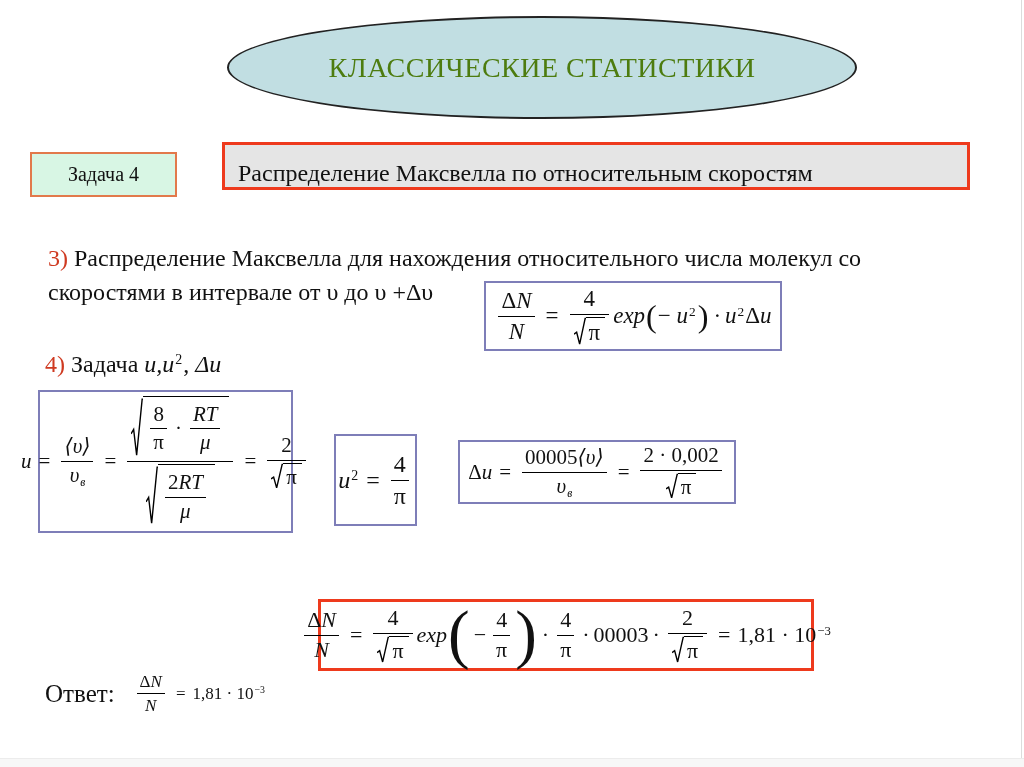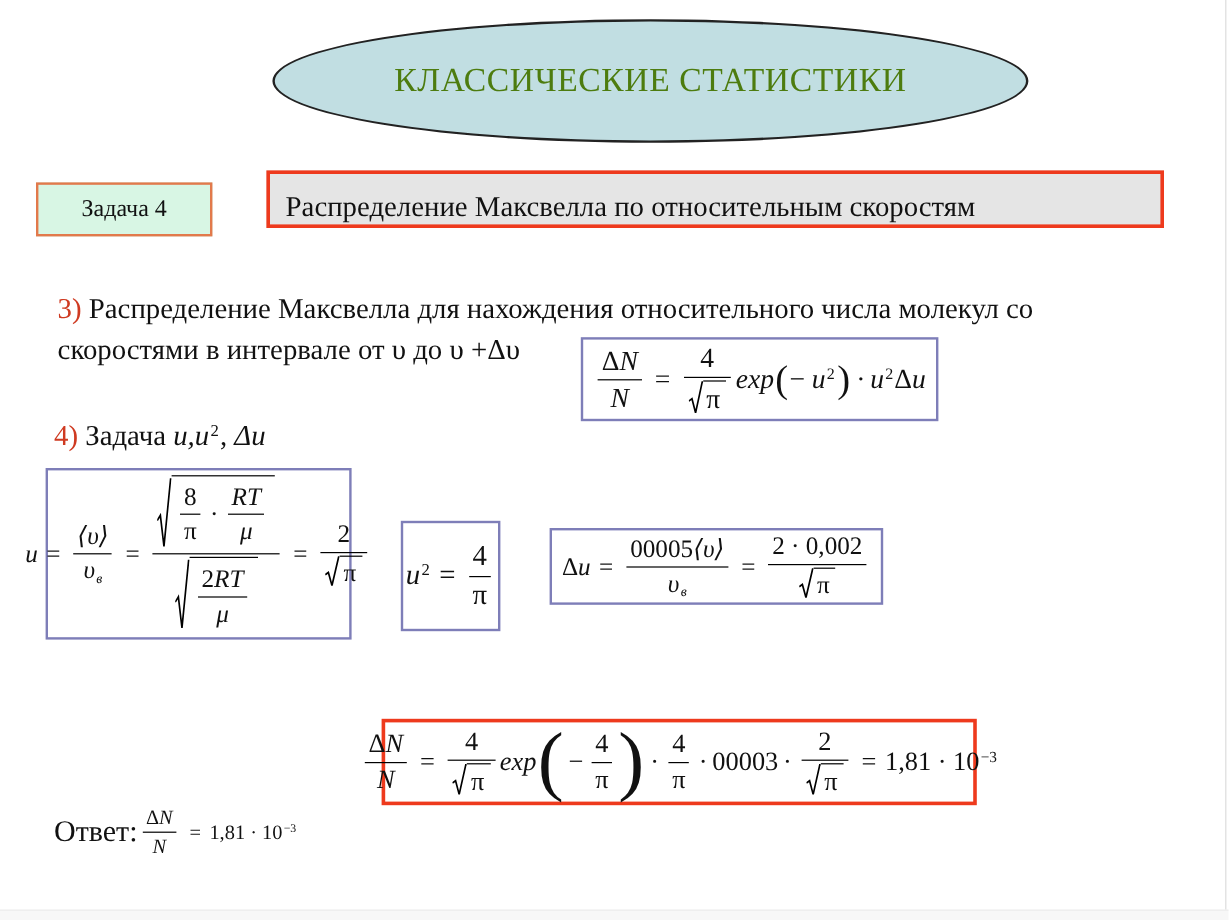--- a/index.html
+++ b/index.html
@@ -67,21 +67,21 @@
   .f2 { left:38px; top:390px; width:255px; height:143px; }
   .f2 .math { font-size:21px; }
   .f3 { left:334px; top:434px; width:83px; height:92px; }
   .f3 .math { font-size:24px; }
   .f4 { left:458px; top:440px; width:278px; height:64px; }
   .f4 .math { font-size:21px; }
   .f5 { left:318px; top:599px; width:496px; height:72px; }
   .f5 .math { font-size:22px; }
 
   .answer { position:absolute; left:45px; top:668px; display:flex; align-items:center; }
-  .answer .lbl { font-size:25px; font-style:normal; }
+  .answer .lbl { font-size:25px; margin-right:18px; font-style:normal; }
   .answer .math { font-size:17px; }
 </style>
 </head>
 <body>
 
 <div class="slide">
 
   <div class="ellipse">
     <span class="ttl">КЛАССИЧЕСКИЕ СТАТИСТИКИ</span>
   </div>

